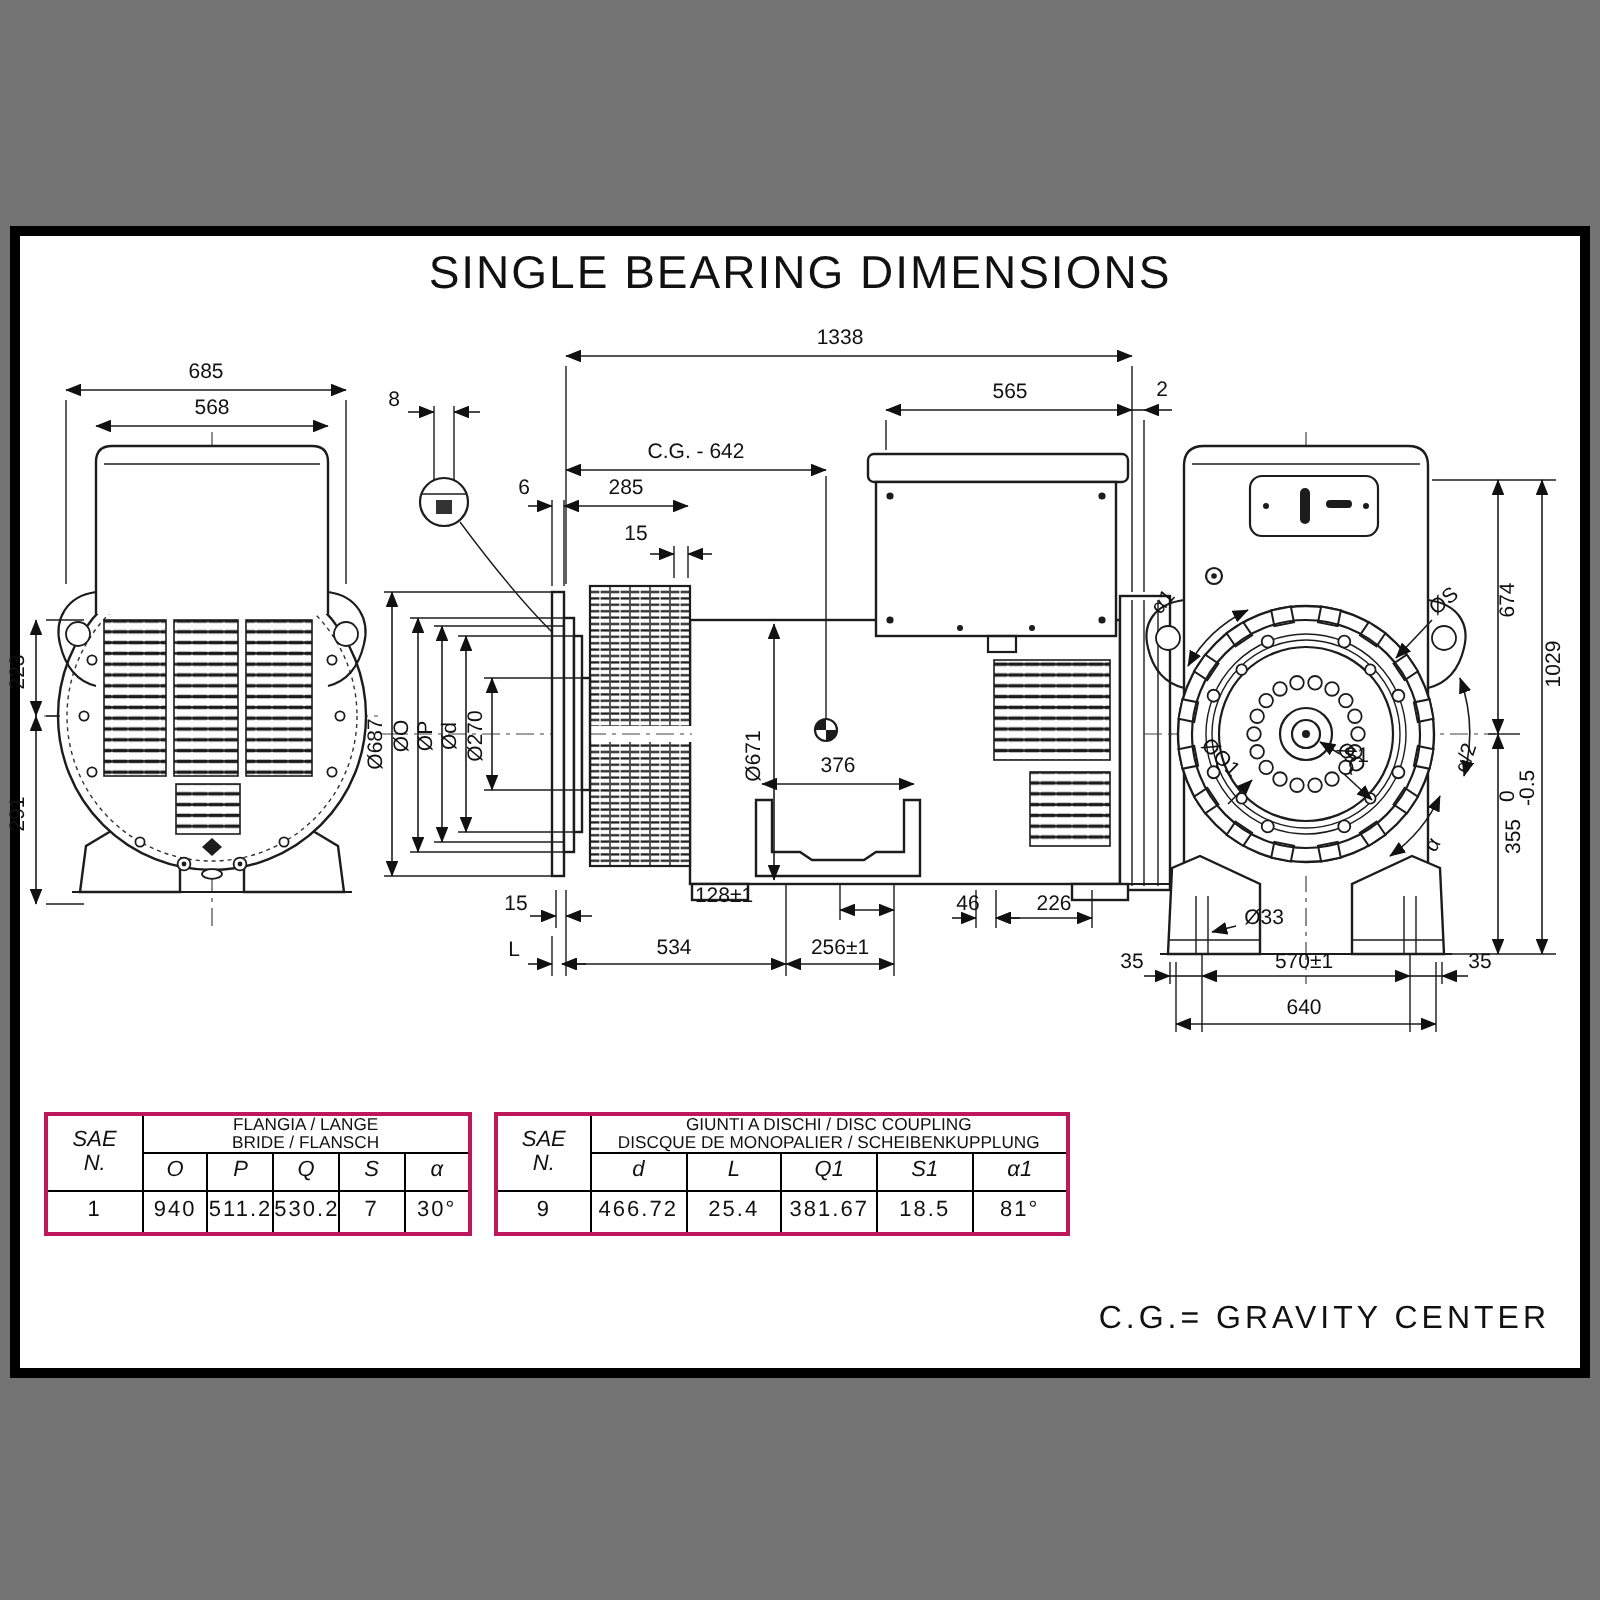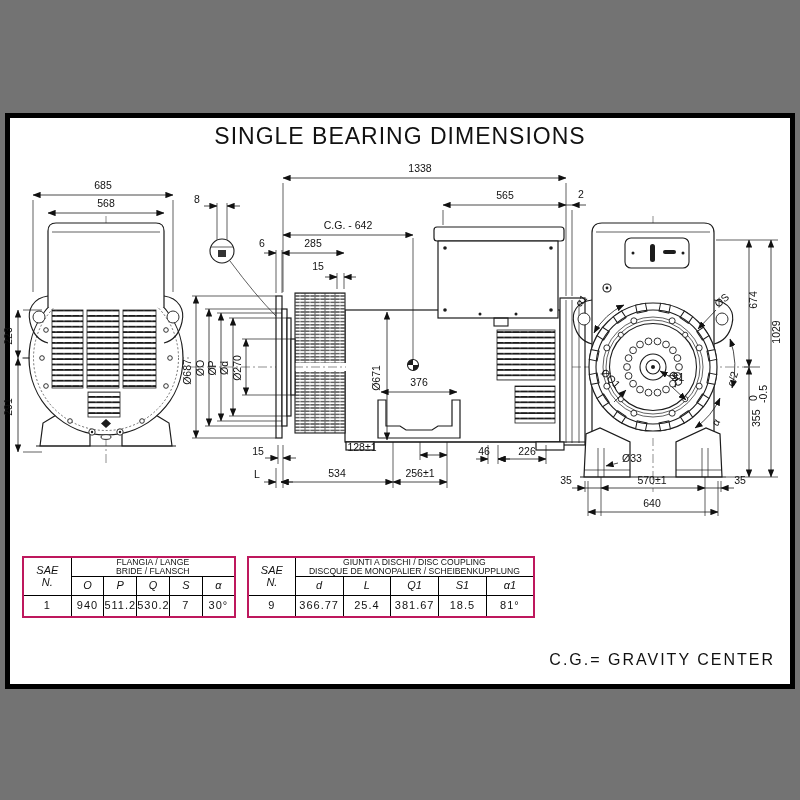--- a/index.html
+++ b/index.html
@@ -435,21 +435,21 @@
     </tr>
     <tr>
       <td class="col" style="width:20%">d</td>
       <td class="col" style="width:14%">L</td>
       <td class="col" style="width:22%">Q1</td>
       <td class="col" style="width:14%">S1</td>
       <td class="col" style="width:14%">α1</td>
     </tr>
     <tr>
       <td class="val">9</td>
-      <td class="val">366.77</td>
+      <td class="val">466.72</td>
       <td class="val">25.4</td>
       <td class="val">381.67</td>
       <td class="val">18.5</td>
       <td class="val">81°</td>
     </tr>
   </tbody>
     </table>
 
   <div id="footer">C.G.= GRAVITY CENTER</div>
 </div>

